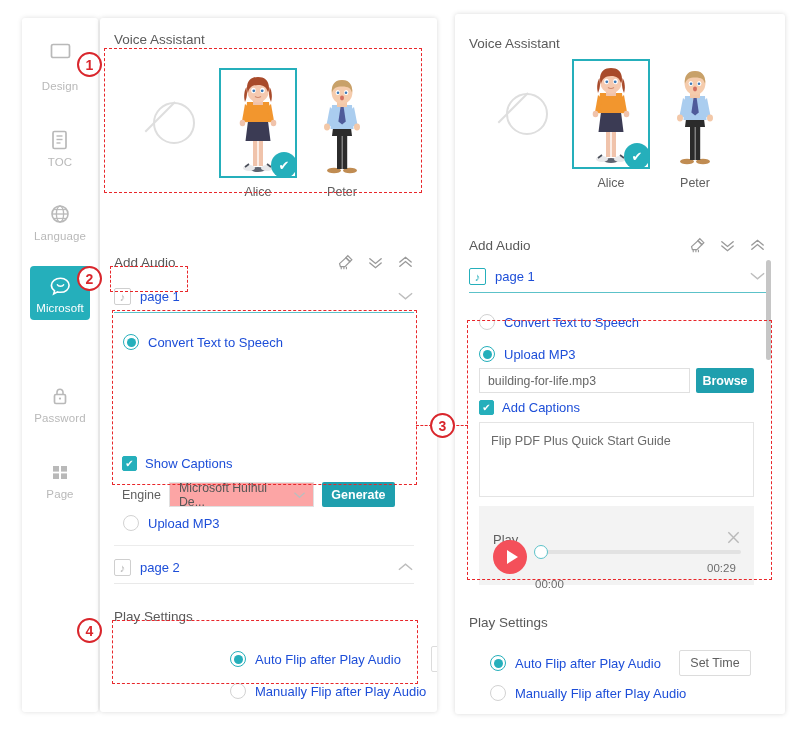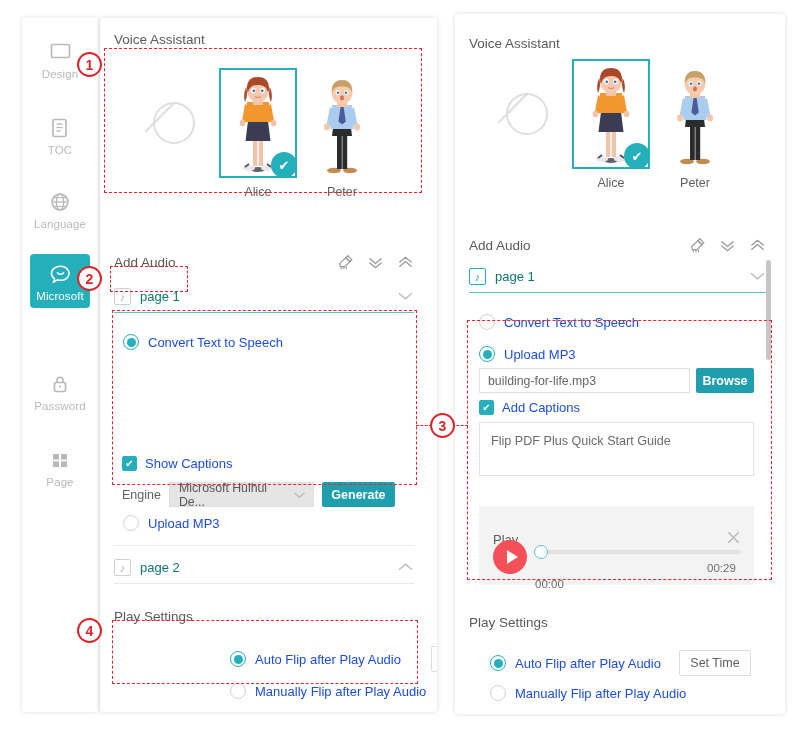--- a/index.html
+++ b/index.html
@@ -31,21 +31,21 @@
     display: flex; flex-direction: column;
     align-items: center; justify-content: center;
     padding: 7px 0 6px 0;
     border-radius: 4px;
     color: #b9b9b9;
     cursor: pointer;
   }
   .nav-item .nav-ico { height: 26px; display: flex; align-items: center; }
   .nav-item .nav-lbl { font-size: 11.5px; margin-top: 3px; letter-spacing: .1px; }
   .nav-item.active { background: #25afbb; color: #ffffff; }
-  .nav-sp-a { margin-top: 14px; }
+  .nav-sp-a { margin-top: 14px; gap: 12px; }
   .nav-sp-b { margin-top: 22px; }
   .nav-sp-c { margin-top: 20px; }
   .nav-sp-d { margin-top: 20px; }
   .nav-sp-e { margin-top: 18px; }
   .nav-sp-f { margin-top: 56px; }
   .nav-sp-g { margin-top: 22px; }
 
   
   .panel {
     position: absolute;
@@ -97,21 +97,21 @@
     border-bottom: 1px solid #e9e9e9;
     padding-bottom: 7px; cursor: pointer;
   }
   .page-row.tealline { border-bottom: 1.6px solid #5cc2c9; }
   .pg-note {
     width: 17px; height: 17px; border: 1px solid #cfcfcf;
     border-radius: 2px; display:flex; align-items:center; justify-content:center;
     font-size: 11px; color: #b3b3b3; margin-right: 9px;
   }
   .pg-note.teal { border-color: #25afbb; color: #25afbb; }
-  .pg-lbl { font-size: 13px; color: #0f766e; flex: 1; }
+  .pg-lbl { font-size: 13px; color: #1d4ed8; flex: 1; }
   .chev { color: #bdbdbd; font-size: 12px; }
 
   
   .opt-row { display: flex; align-items: center; cursor: pointer; }
   .radio {
     width: 16px; height: 16px; border-radius: 50%;
     border: 1.4px solid #d2d2d2; background: #fff;
     margin-right: 9px; flex: none;
     display: flex; align-items: center; justify-content: center;
   }
@@ -147,21 +147,21 @@
     background: #1f9fae; color: #fff; font-size: 12.5px;
     display: flex; align-items: center; justify-content: center;
     border-radius: 2px; cursor: pointer; font-weight: bold;
   }
   .btn-plain {
     border: 1px solid #dcdcdc; background: #fff; color: #5f5f5f;
     font-size: 12.5px; display: flex; align-items: center;
     justify-content: center; border-radius: 2px; cursor: pointer;
   }
   .sel-box {
-    border: 1px solid #e0e0e0; background: #e5e5e5; height: 25px;
+    border: 1px solid #e0e0e0; background: #fca5a5; height: 25px;
     display: flex; align-items: center; justify-content: space-between;
     padding: 0 7px 0 9px; font-size: 12.3px; color: #565656; cursor: pointer;
   }
   .lbl-sm { font-size: 12.5px; color: #5f5f5f; }
 
   
   .player { background: #f3f3f3; position: relative; }
   .player-hd { display: flex; align-items: center; justify-content: space-between; }
   .play-btn {
     width: 34px; height: 34px; border-radius: 50%;
@@ -573,21 +573,21 @@
     <div style="position:absolute; left:24px; top:354px; width:275px; display:flex; align-items:center;">
       <span class="txtin" style="flex:1;">building-for-life.mp3</span>
       <span class="btn-teal" style="width:58px; height:25px; margin-left:6px;">Browse</span>
     </div>
 
     <div class="opt-row" style="position:absolute; left:24px; top:386px;">
       <span class="cbox on">✔</span>
       <span class="opt-lbl">Add Captions</span>
     </div>
 
-    <div class="ta" style="position:absolute; left:24px; top:408px; width:275px; height:54px;">Flip PDF Plus Quick Start Guide</div>
+    <div class="ta" style="position:absolute; left:24px; top:408px; width:275px; height:75px;">Flip PDF Plus Quick Start Guide</div>
 
     <div class="player" style="position:absolute; left:24px; top:492px; width:275px; height:79px;">
       <div class="player-hd" style="position:absolute; left:14px; top:24px; width:248px;">
         <span style="font-size:13px; color:#5e5e5e;">Play</span>
         <span style="color:#b9b9b9; cursor:pointer;">
           <svg width="15" height="15" viewBox="0 0 16 16">
               <path d="M2.5 2.5l11 11M13.5 2.5l-11 11" stroke="currentColor" stroke-width="1.5"></path>
             </svg>
         </span>
       </div>

